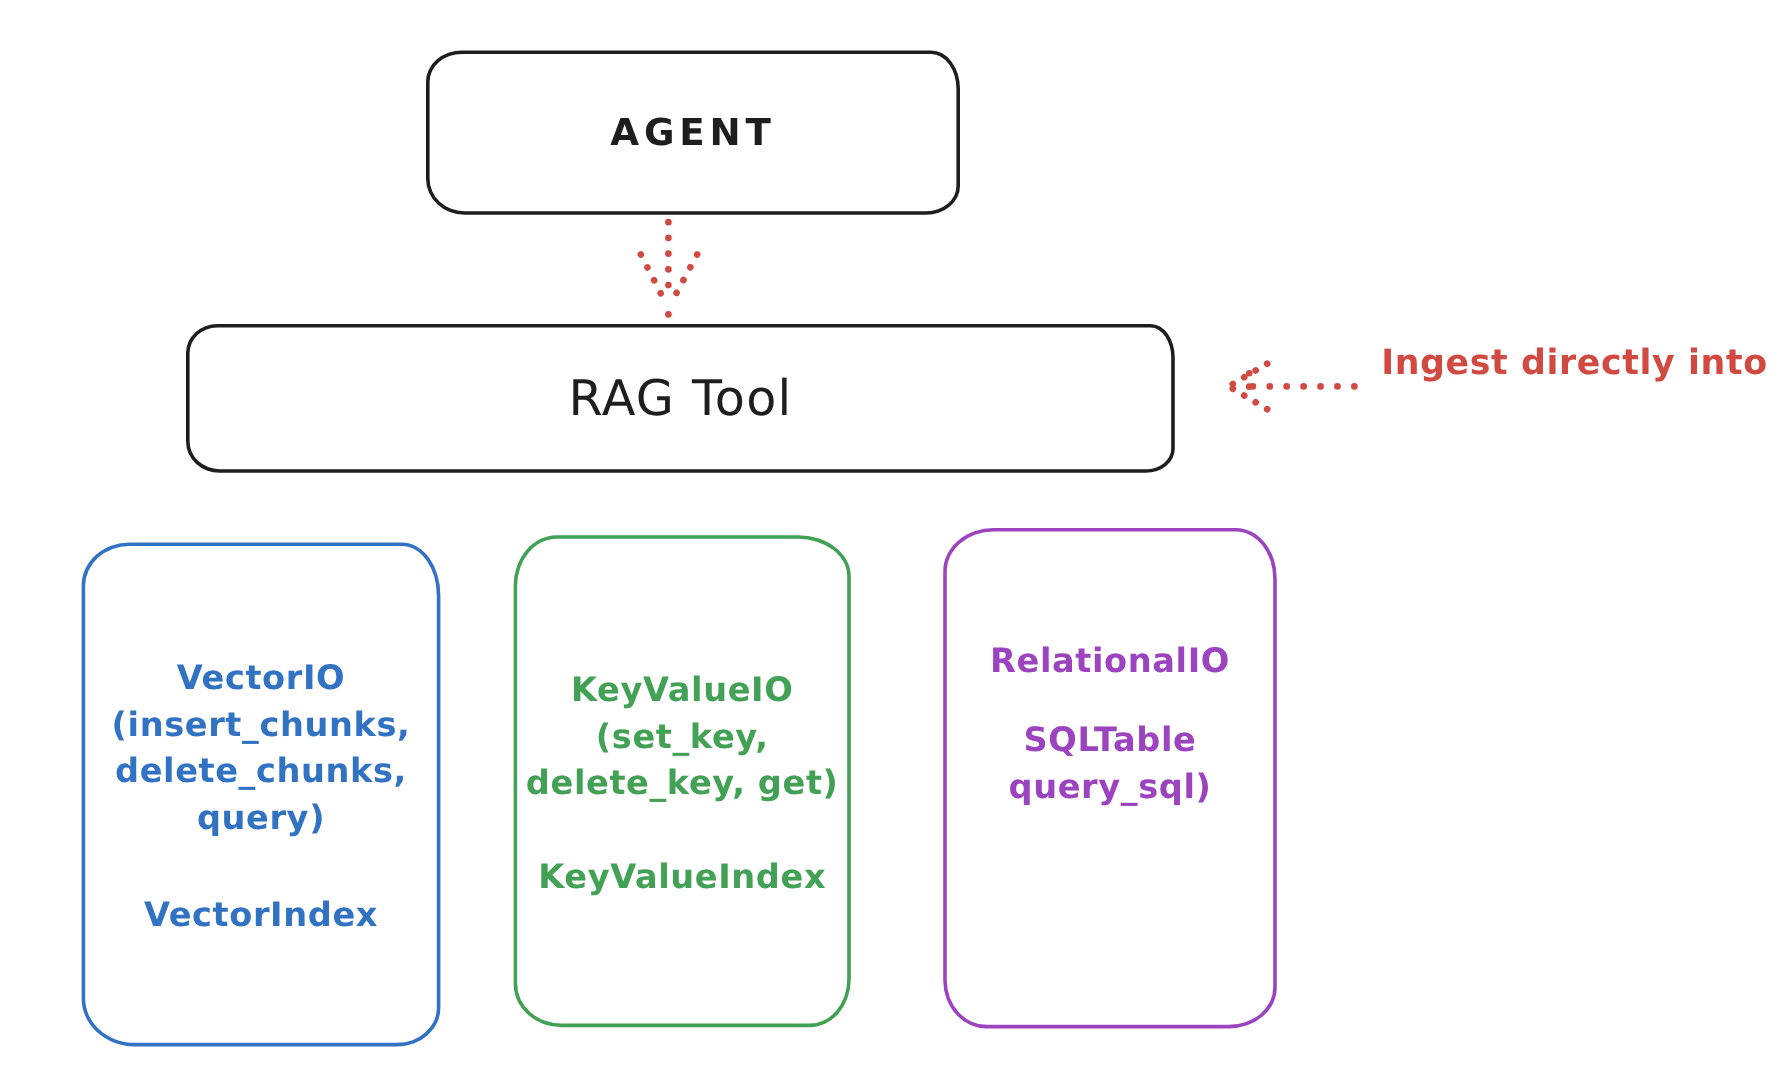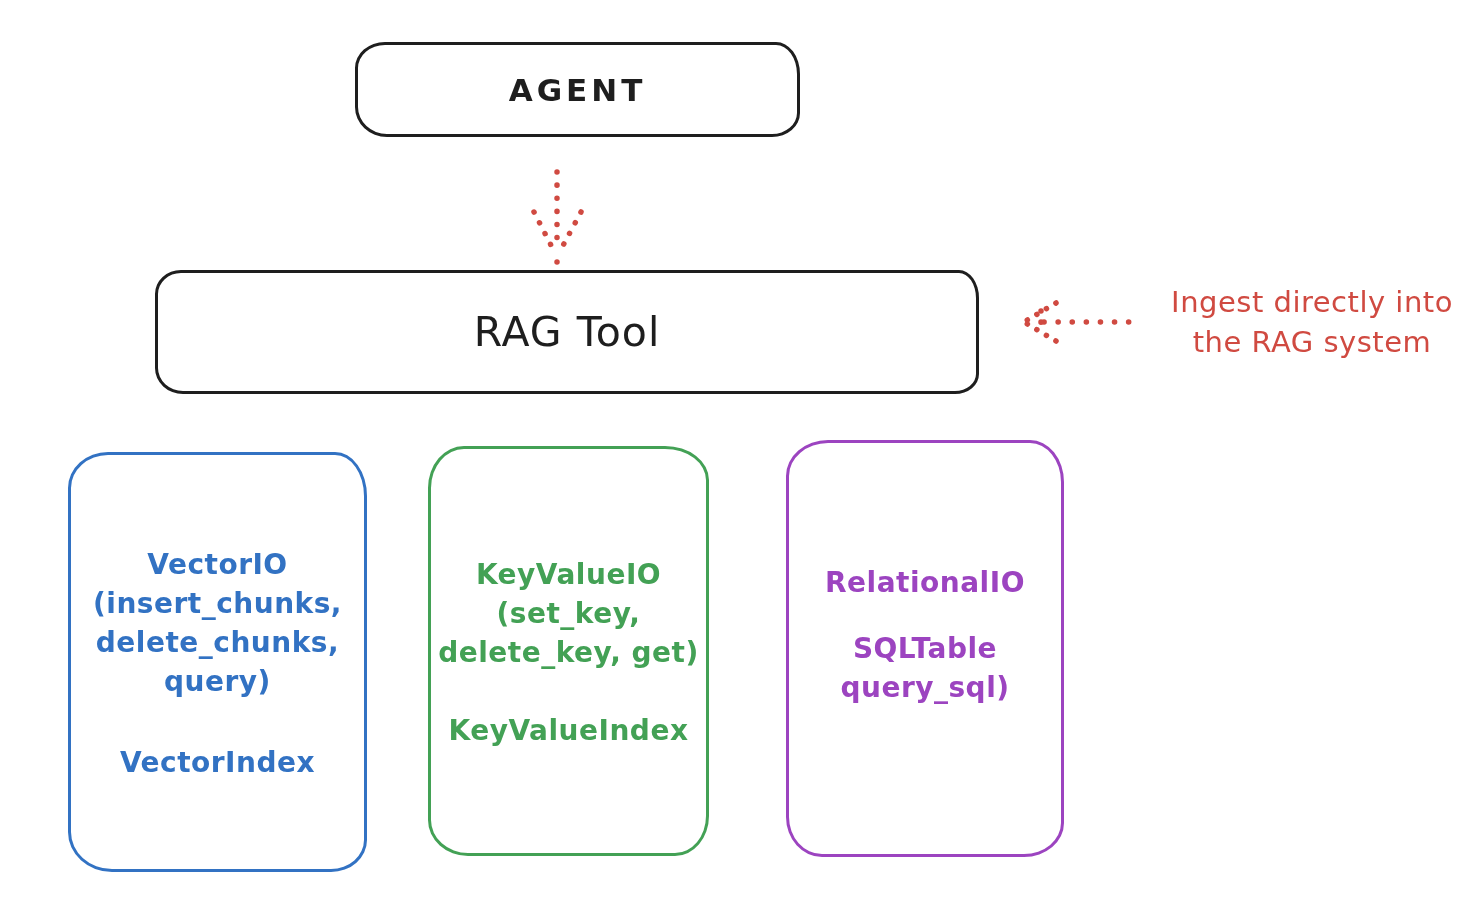--- a/index.html
+++ b/index.html
@@ -26,21 +26,21 @@
     position: absolute;
     border: 3.5px solid #1e1e1e;
     background: #ffffff;
     display: flex;
     align-items: center;
     justify-content: center;
     box-sizing: border-box;
   }
   .node-agent {
     left: 355px; top: 42px;
-    width: 445px; height: 95px;
+    width: 445px; height: 137px;
     border-radius: 30px 24px 28px 32px / 26px 32px 24px 30px;
   }
   .node-agent .label {
     font-size: 31px;
     font-weight: 700;
     letter-spacing: 4px;
   }
   .node-rag {
     left: 155px; top: 270px;
     width: 824px; height: 124px;
@@ -81,34 +81,34 @@
     color: #43a155;
     border-radius: 36px 44px 34px 40px / 42px 34px 40px 36px;
     padding-top: 106px;
   }
   .card-relational {
     left: 786px; top: 440px;
     width: 278px; height: 417px;
     border-color: #9c44c0;
     color: #9c44c0;
     border-radius: 42px 34px 40px 36px / 36px 42px 34px 40px;
-    padding-top: 120px;
+    padding-top: 88px;
   }
   .card .line { white-space: nowrap; }
   .card-vector .footer    { margin-top: 42px; }
   .card-keyvalue .footer  { margin-top: 39px; }
   .card-relational .footer{ margin-top: 27px; }
   .annotation {
     position: absolute;
     left: 1140px; top: 282px;
     width: 344px;
     text-align: center;
     color: #d04a41;
     font-size: 29px;
-    font-weight: 400;
+    font-weight: 700;
     line-height: 40px;
     letter-spacing: 0.5px;
   }
 </style>
 </head>
 <body>
 
 <div class="canvas">
 
   <svg class="arrows" viewBox="0 0 1484 910">
@@ -129,21 +129,20 @@
   <div class="node node-agent">
     <span class="label">AGENT</span>
   </div>
 
   <div class="node node-rag">
     <span class="label">RAG Tool</span>
   </div>
 
   <div class="annotation">
     <div>Ingest directly into</div>
-    <div>the RAG system</div>
   </div>
 
   <div class="card card-keyvalue">
     <div class="line">KeyValueIO</div>
     <div class="line">(set_key,</div>
     <div class="line">delete_key, get)</div>
     <div class="line footer">KeyValueIndex</div>
   </div>
 
   <div class="card card-vector">

